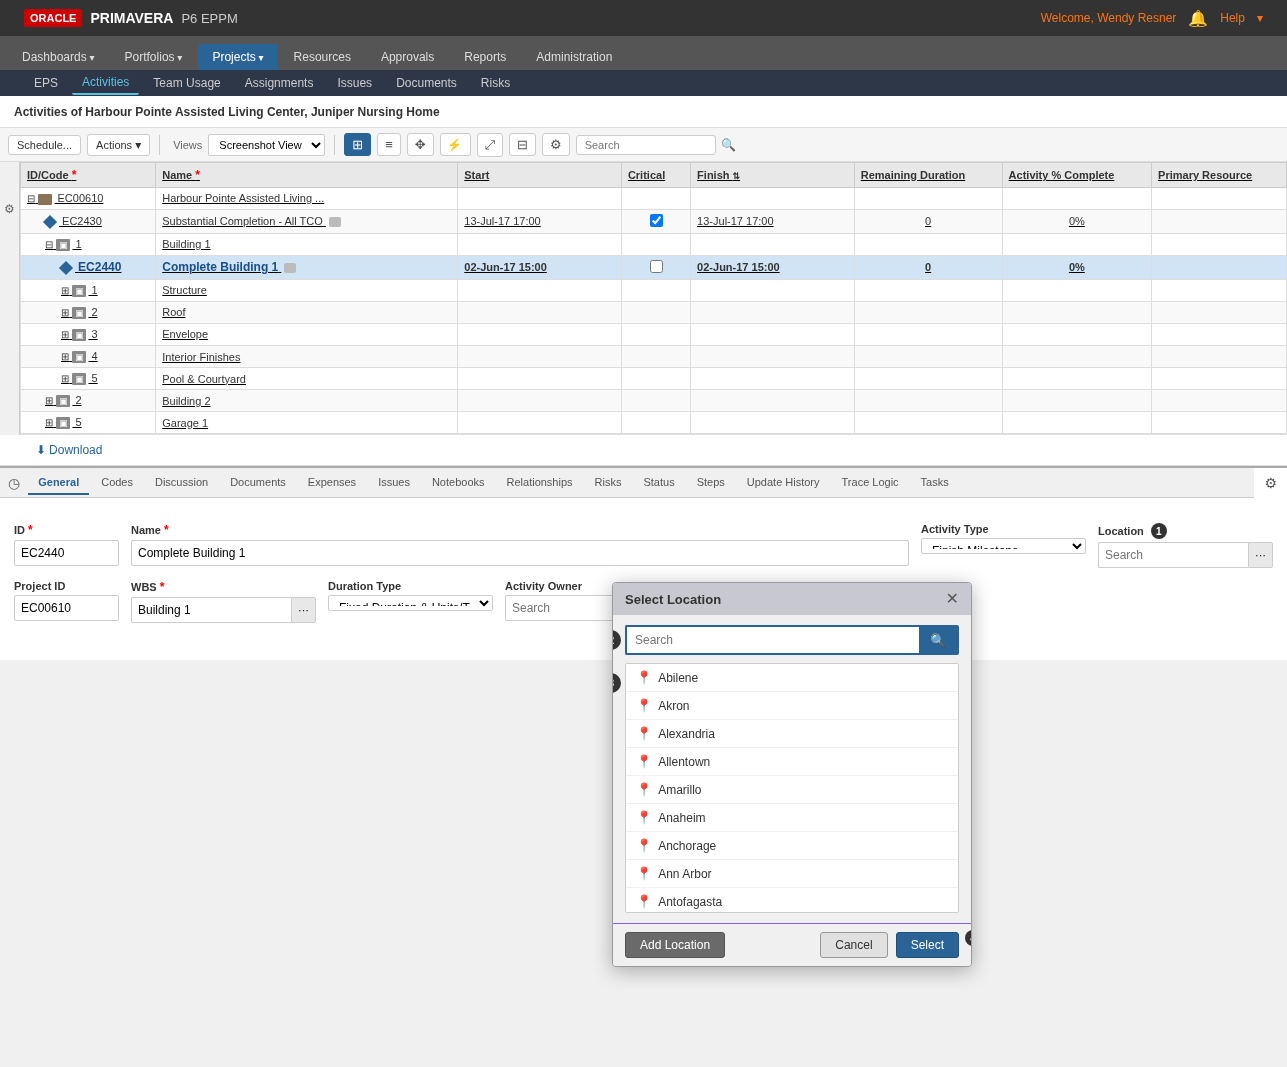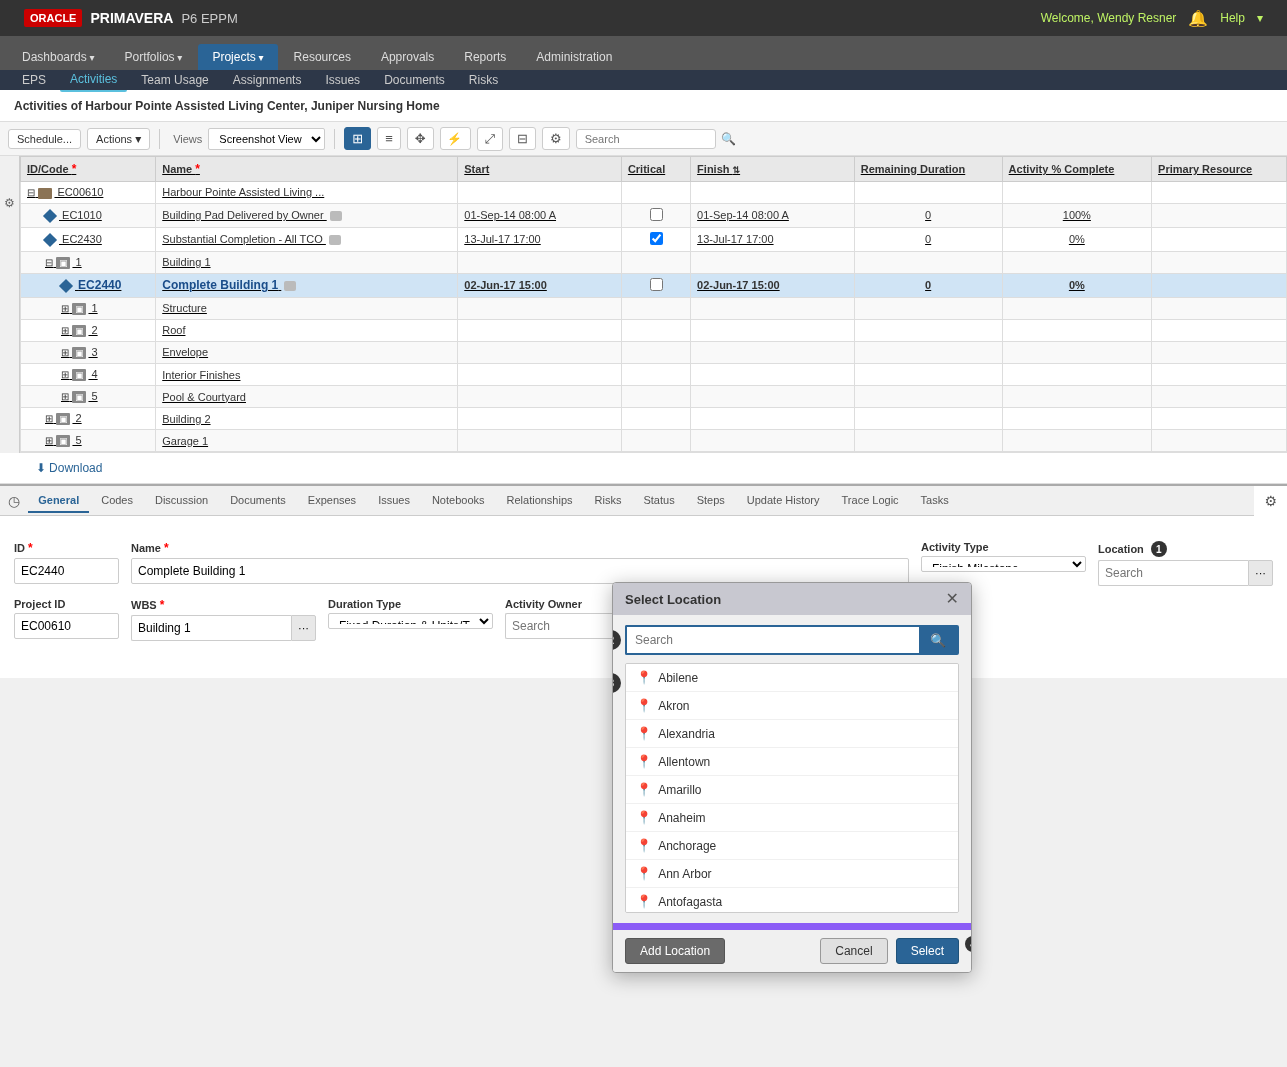--- a/index.html
+++ b/index.html
@@ -4,30 +4,30 @@
   <style>
     * { box-sizing: border-box; margin: 0; padding: 0; font-family: Arial, sans-serif; font-size: 12px; }
     body { background: #f0f0f0; width: 1287px; min-height: 1067px; overflow: hidden; }
 
     
     .top-bar { background: #333; height: 36px; display: flex; align-items: center; padding: 0 24px; justify-content: space-between; }
     .top-bar-left { display: flex; align-items: center; gap: 8px; }
     .oracle-logo { background: #c00; color: #fff; font-weight: bold; font-size: 11px; padding: 3px 6px; border-radius: 2px; }
     .app-title { color: #fff; font-size: 14px; font-weight: bold; }
     .app-subtitle { color: #ccc; font-size: 13px; }
-    .top-bar-right { display: flex; align-items: center; gap: 12px; color: #bef264; font-size: 12px; }
+    .top-bar-right { display: flex; align-items: center; gap: 12px; color: #f97316; font-size: 12px; }
 
     
     .main-nav { background: #555; height: 34px; display: flex; align-items: flex-end; padding: 0 8px; }
     .main-nav-item { color: #ddd; padding: 6px 14px; cursor: pointer; font-size: 12px; border-radius: 3px 3px 0 0; margin-right: 2px; }
     .main-nav-item.active { background: #2a6496; color: #fff; }
     .main-nav-item.has-arrow::after { content: ' ▾'; font-size: 10px; }
 
     
-    .sub-nav { background: #2d3748; height: 20px; display: flex; align-items: center; padding: 0 12px; gap: 4px; }
+    .sub-nav { background: #2d3748; height: 26px; display: flex; align-items: center; padding: 0 24px; gap: 4px; }
     .sub-nav-item { color: #ccc; padding: 4px 10px; cursor: pointer; font-size: 12px; border-radius: 2px; }
     .sub-nav-item.active { color: #5bc0de; border-bottom: 2px solid #5bc0de; }
 
     
     .page-header { background: #fff; padding: 8px 14px; border-bottom: 1px solid #ddd; font-size: 13px; font-weight: bold; color: #333; }
 
     
     .toolbar { background: #f5f5f5; border-bottom: 1px solid #ddd; height: 34px; display: flex; align-items: center; padding: 0 8px; gap: 6px; }
     .toolbar-btn { background: #fff; border: 1px solid #ccc; border-radius: 3px; padding: 3px 8px; cursor: pointer; font-size: 11px; color: #333; display: flex; align-items: center; gap: 3px; }
     .toolbar-sep { width: 1px; height: 20px; background: #ccc; margin: 0 3px; }
@@ -83,21 +83,21 @@
     .modal-title { font-size: 13px; font-weight: bold; color: #333; }
     .modal-close { cursor: pointer; font-size: 16px; color: #555; background: none; border: none; line-height: 1; }
     .modal-body { padding: 10px 12px; }
     .modal-search-row { display: flex; align-items: center; margin-bottom: 8px; }
     .modal-search-input { flex: 1; border: 2px solid #2a6496; border-radius: 2px 0 0 2px; border-right: none; padding: 5px 8px; font-size: 12px; height: 30px; outline: none; }
     .modal-search-btn { background: #2a6496; border: 2px solid #2a6496; border-radius: 0 2px 2px 0; color: #fff; padding: 0 10px; cursor: pointer; height: 30px; font-size: 13px; }
     .location-list { border: 1px solid #ccc; background: #fff; height: 250px; overflow-y: auto; border-radius: 2px; }
     .location-item { padding: 6px 10px; cursor: pointer; display: flex; align-items: center; gap: 6px; font-size: 12px; color: #333; border-bottom: 1px solid #f0f0f0; }
     .location-item:last-child { border-bottom: none; }
     .location-pin { color: #c00; font-size: 13px; }
-    .modal-footer { background: #f0f0f0; padding: 8px 12px; display: flex; align-items: center; justify-content: space-between; border-top: 7px solid #8b5cf6; }
+    .modal-footer { background: #f0f0f0; padding: 8px 12px; display: flex; align-items: center; justify-content: space-between; border-top: 1px solid #8b5cf6; }
     .modal-btn { border: 1px solid #999; border-radius: 3px; padding: 5px 14px; cursor: pointer; font-size: 12px; }
     .modal-btn-add { background: #6a6a6a; color: #fff; border-color: #555; }
     .modal-btn-cancel { background: #e0e0e0; color: #333; }
     .modal-btn-select { background: #2a6496; color: #fff; border-color: #1f527a; }
 
     
     .callout { display: inline-flex; align-items: center; justify-content: center; width: 20px; height: 20px; background: #333; color: #fff; border-radius: 50%; font-size: 11px; font-weight: bold; position: absolute; }
 
     
     ::-webkit-scrollbar { width: 8px; height: 8px; }
@@ -198,33 +198,20 @@
           </td>
           <td>Harbour Pointe Assisted Living ...</td>
           <td></td>
           <td class="checkbox-cell"></td>
           <td></td>
           <td></td>
           <td></td>
           <td></td>
         </tr>
 
-        <tr>
-          <td style="padding-left:24px;">
-            <span style="display:inline-block;width:10px;height:10px;background:#2a6496;transform:rotate(45deg);vertical-align:middle;margin-right:4px;"></span>
-            EC1010
-          </td>
-          <td>Building Pad Delivered by Owner <span style="display:inline-block;width:12px;height:10px;background:#bbb;border-radius:2px;vertical-align:middle;margin-left:3px;"></span></td>
-          <td>01-Sep-14 08:00 A</td>
-          <td class="checkbox-cell"><input type="checkbox" style=""></td>
-          <td>01-Sep-14 08:00 A</td>
-          <td style="text-align:center;">0</td>
-          <td style="text-align:center;">100%</td>
-          <td></td>
-        </tr>
 
         <tr>
           <td style="padding-left:24px;">
             <span style="display:inline-block;width:10px;height:10px;background:#2a6496;transform:rotate(45deg);vertical-align:middle;margin-right:4px;"></span>
             EC2430
           </td>
           <td>Substantial Completion - All TCO <span style="display:inline-block;width:12px;height:10px;background:#bbb;border-radius:2px;vertical-align:middle;margin-left:3px;"></span></td>
           <td>13-Jul-17 17:00</td>
           <td class="checkbox-cell"><input type="checkbox" checked="" style=""></td>
           <td>13-Jul-17 17:00</td>

